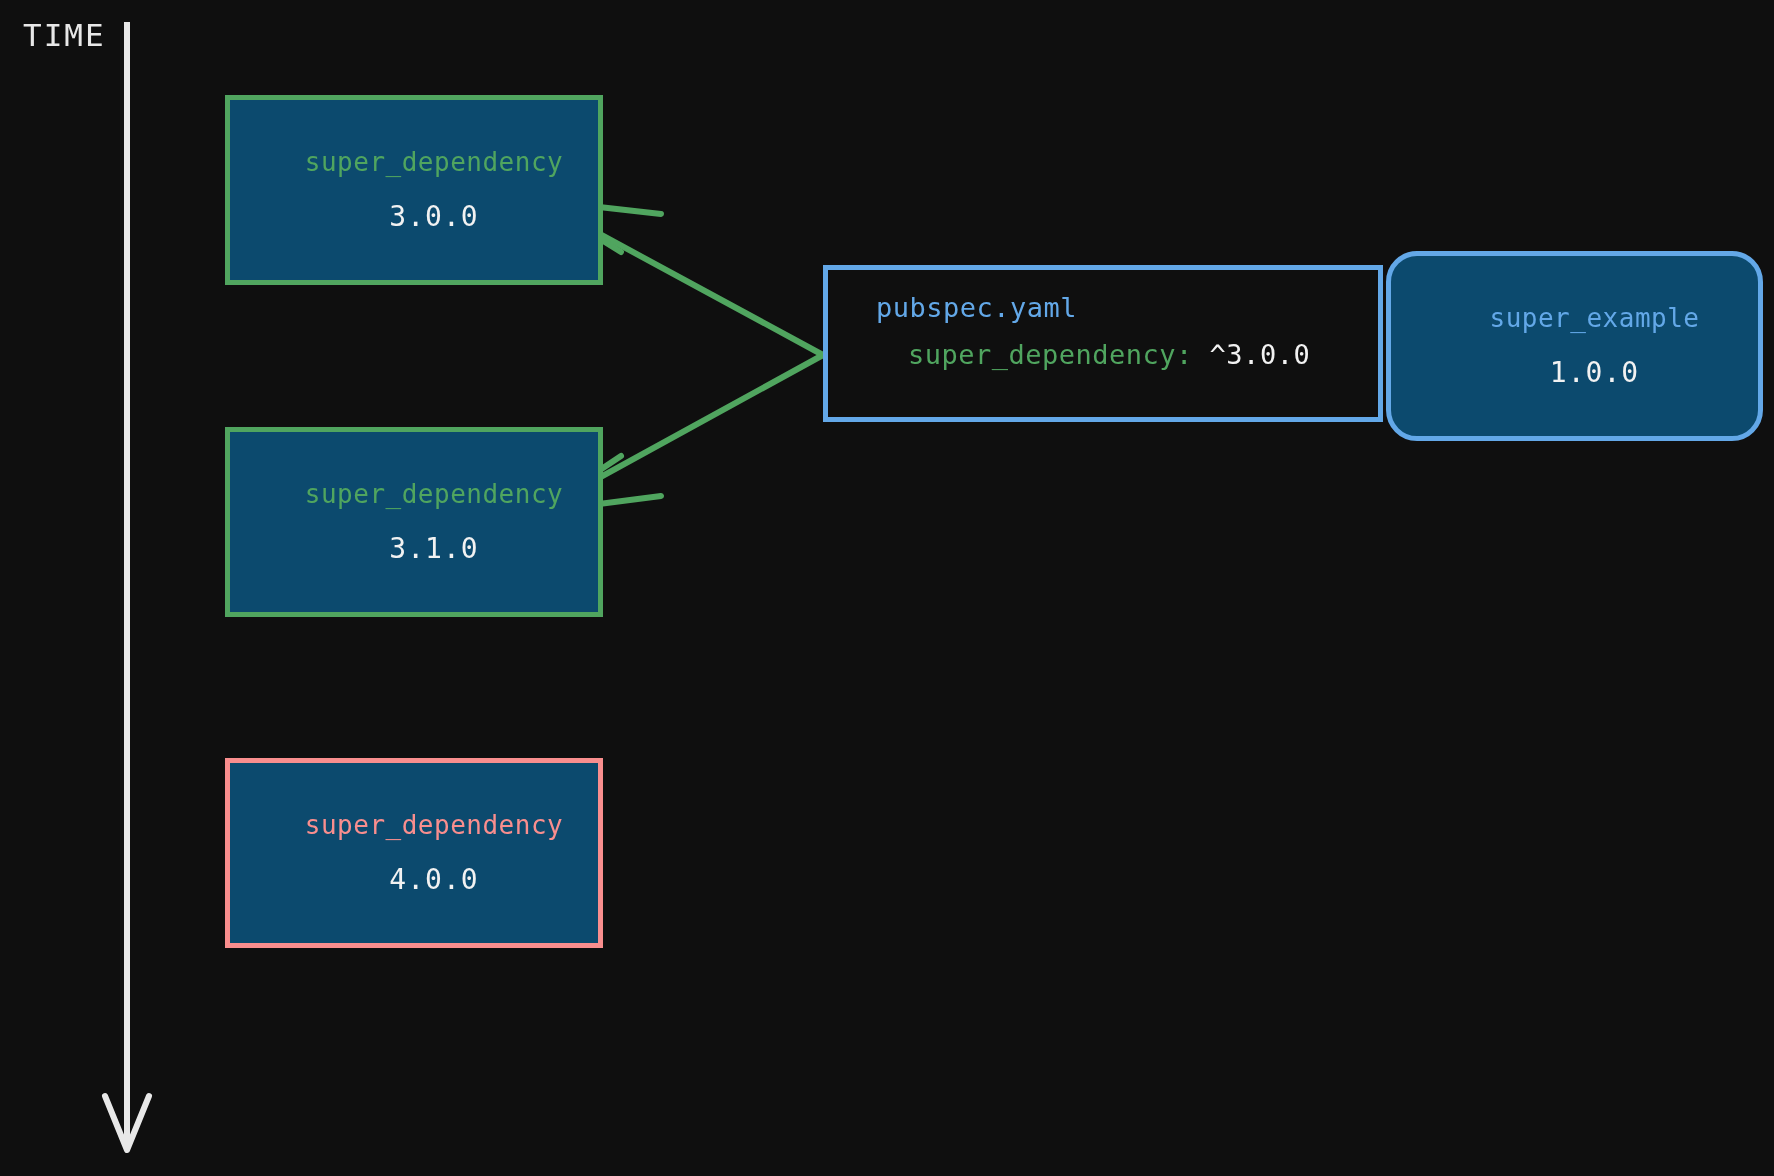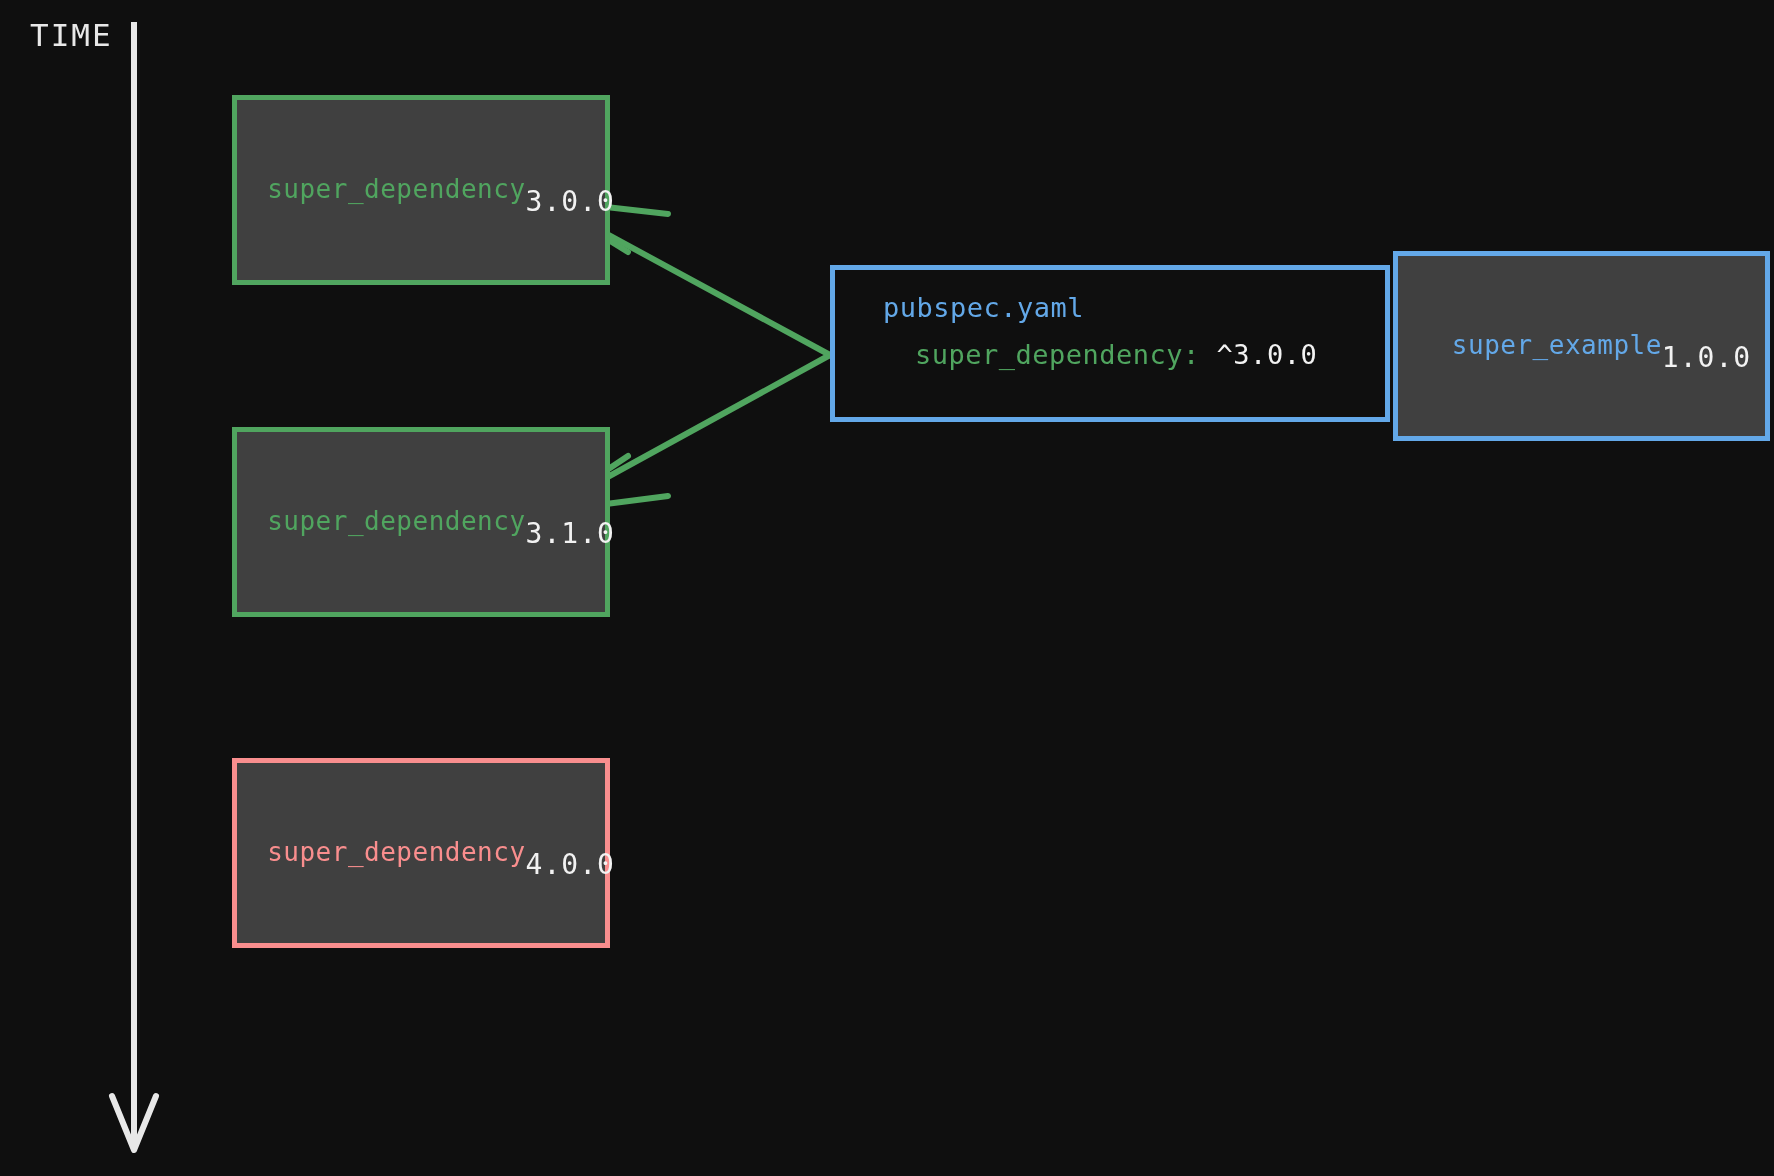--- a/index.html
+++ b/index.html
@@ -10,21 +10,21 @@
   body {
     width: 1774px;
     height: 1176px;
     position: relative;
     overflow: hidden;
     font-family: "DejaVu Sans Mono", "Liberation Mono", monospace;
   }
 
   #canvas {
     position: absolute;
-    left: 12px; top: 0;
+    left: 5px; top: 0;
     width: 1592px;
     height: 1176px;
   }
 
   .svg-layer {
     position: absolute;
     left: 0; top: 0;
     width: 1774px;
     height: 1176px;
     pointer-events: none;
@@ -41,23 +41,23 @@
     font-family: "DejaVu Sans Mono", "Liberation Mono", monospace;
     white-space: nowrap;
   }
 
   
   .node {
     position: absolute;
     box-sizing: border-box;
     border-style: solid;
     border-width: 5px;
-    background: #404040;
+    background: #0c4a6e;
     display: flex;
-    flex-direction: row;
+    flex-direction: column;
     align-items: center;
     justify-content: center;
     padding-left: 40px;
   }
 
   .node .node-title {
     font-size: 26px;
     letter-spacing: 0.5px;
     line-height: 1.2;
     white-space: nowrap;
@@ -70,21 +70,21 @@
     margin-top: 22px;
     white-space: nowrap;
   }
 
   .node.green { border-color: #50a55f; }
   .node.green .node-title { color: #50a55f; }
 
   .node.red { border-color: #f98e8e; }
   .node.red .node-title { color: #f98e8e; }
 
-  .node.blue { border-color: #63a8e8; }
+  .node.blue { border-color: #63a8e8; border-radius: 31px; }
   .node.blue .node-title { color: #63a8e8; }
 
   
   .yaml-box {
     position: absolute;
     box-sizing: border-box;
     border: 5px solid #63a8e8;
     background: #0f0f0f;
     padding: 22px 0 0 22px;
   }

